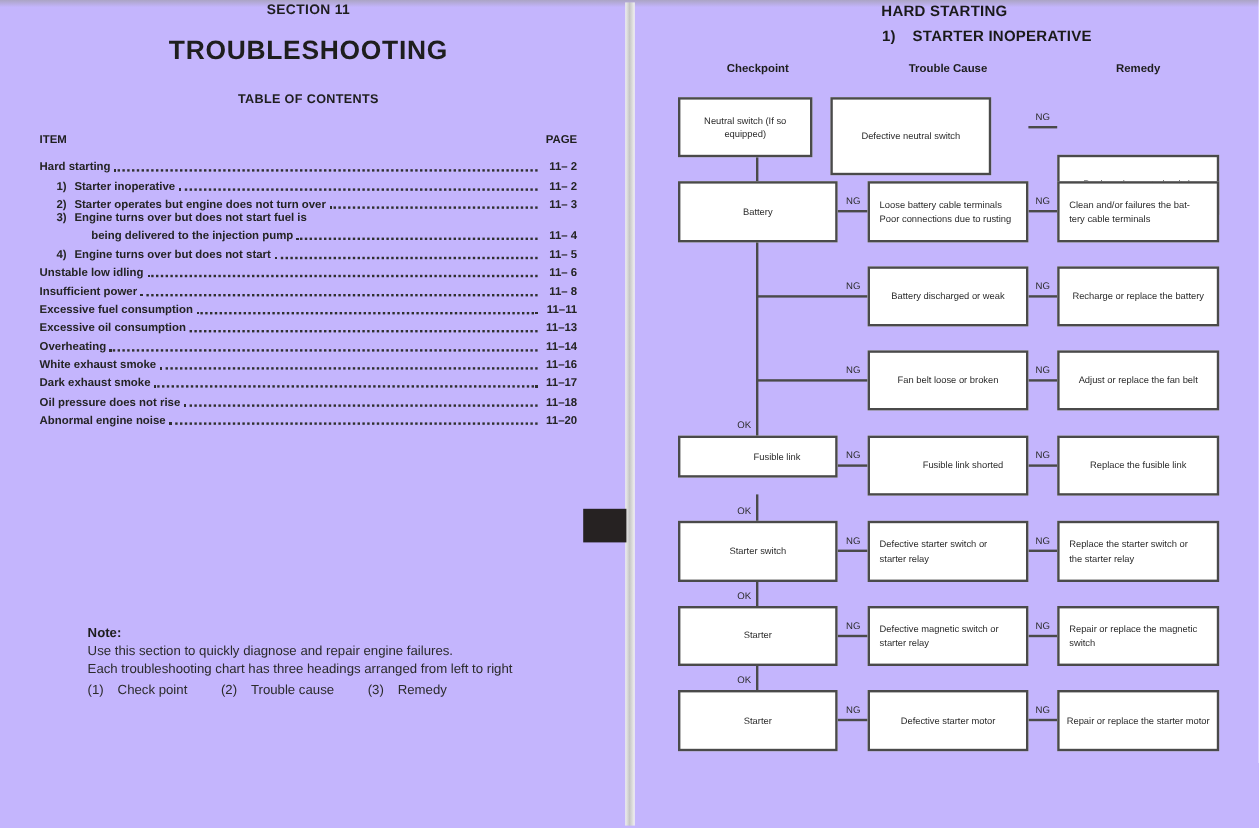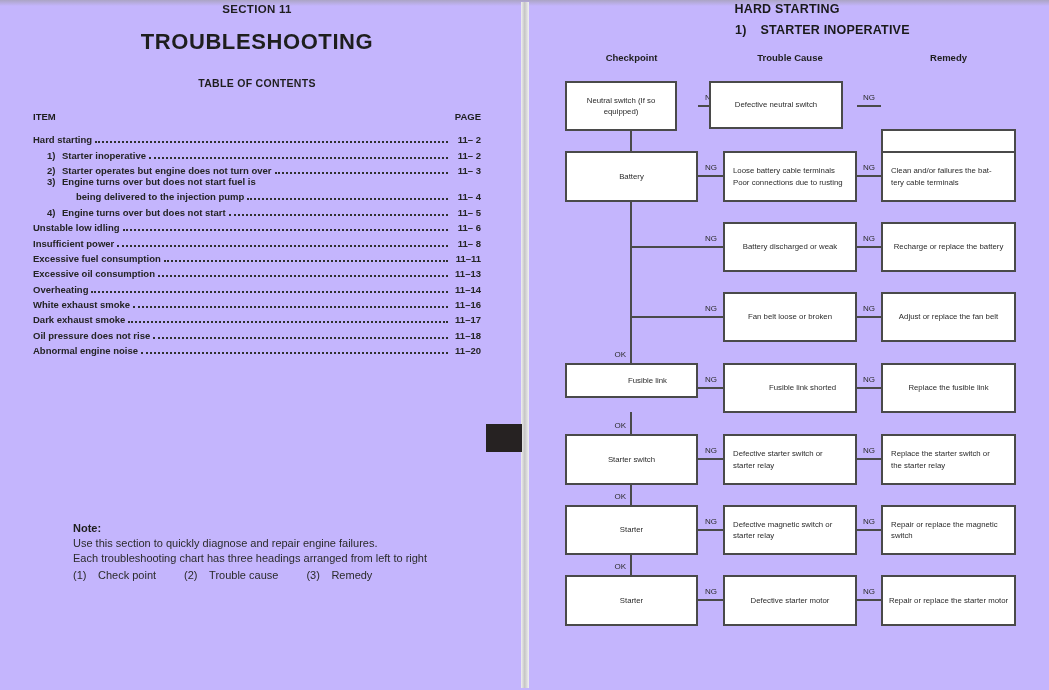--- a/index.html
+++ b/index.html
@@ -237,21 +237,21 @@
     <div class="ng-label n2" style="left:857px;top:517px;">NG</div>
     <div class="ng-label" style="left:700px;top:587px;">NG</div>
     <div class="ng-label n2" style="left:857px;top:587px;">NG</div>
 
     <div class="ok-label" style="left:598px;top:350px;">OK</div>
     <div class="ok-label" style="left:598px;top:421px;">OK</div>
     <div class="ok-label" style="left:598px;top:492px;">OK</div>
     <div class="ok-label" style="left:598px;top:562px;">OK</div>
 
     <div class="fc-box" style="left:565px;top:81px;width:112px;height:50px;">Neutral switch (If so equipped)</div>
-    <div class="fc-box" style="left:709px;top:81px;width:134px;height:48px;">Defective neutral switch</div>
+    <div class="fc-box" style="left:692px;top:81px;width:134px;height:65px;">Defective neutral switch</div>
     <div class="fc-box" style="left:881px;top:81px;width:135px;height:50px;margin-top:48px;">Replace the neutral switch</div>
 
     <div class="fc-box" style="left:565px;top:151px;width:133px;height:51px;">Battery</div>
     <div class="fc-box ml" style="left:723px;top:151px;width:134px;height:51px;">Loose battery cable terminals
 Poor connections due to rusting</div>
     <div class="fc-box ml" style="left:881px;top:151px;width:135px;height:51px;">Clean and/or failures the bat-
 tery cable terminals</div>
 
     <div class="fc-box" style="left:723px;top:222px;width:134px;height:50px;">Battery discharged or weak</div>
     <div class="fc-box" style="left:881px;top:222px;width:135px;height:50px;">Recharge or replace the battery</div>

